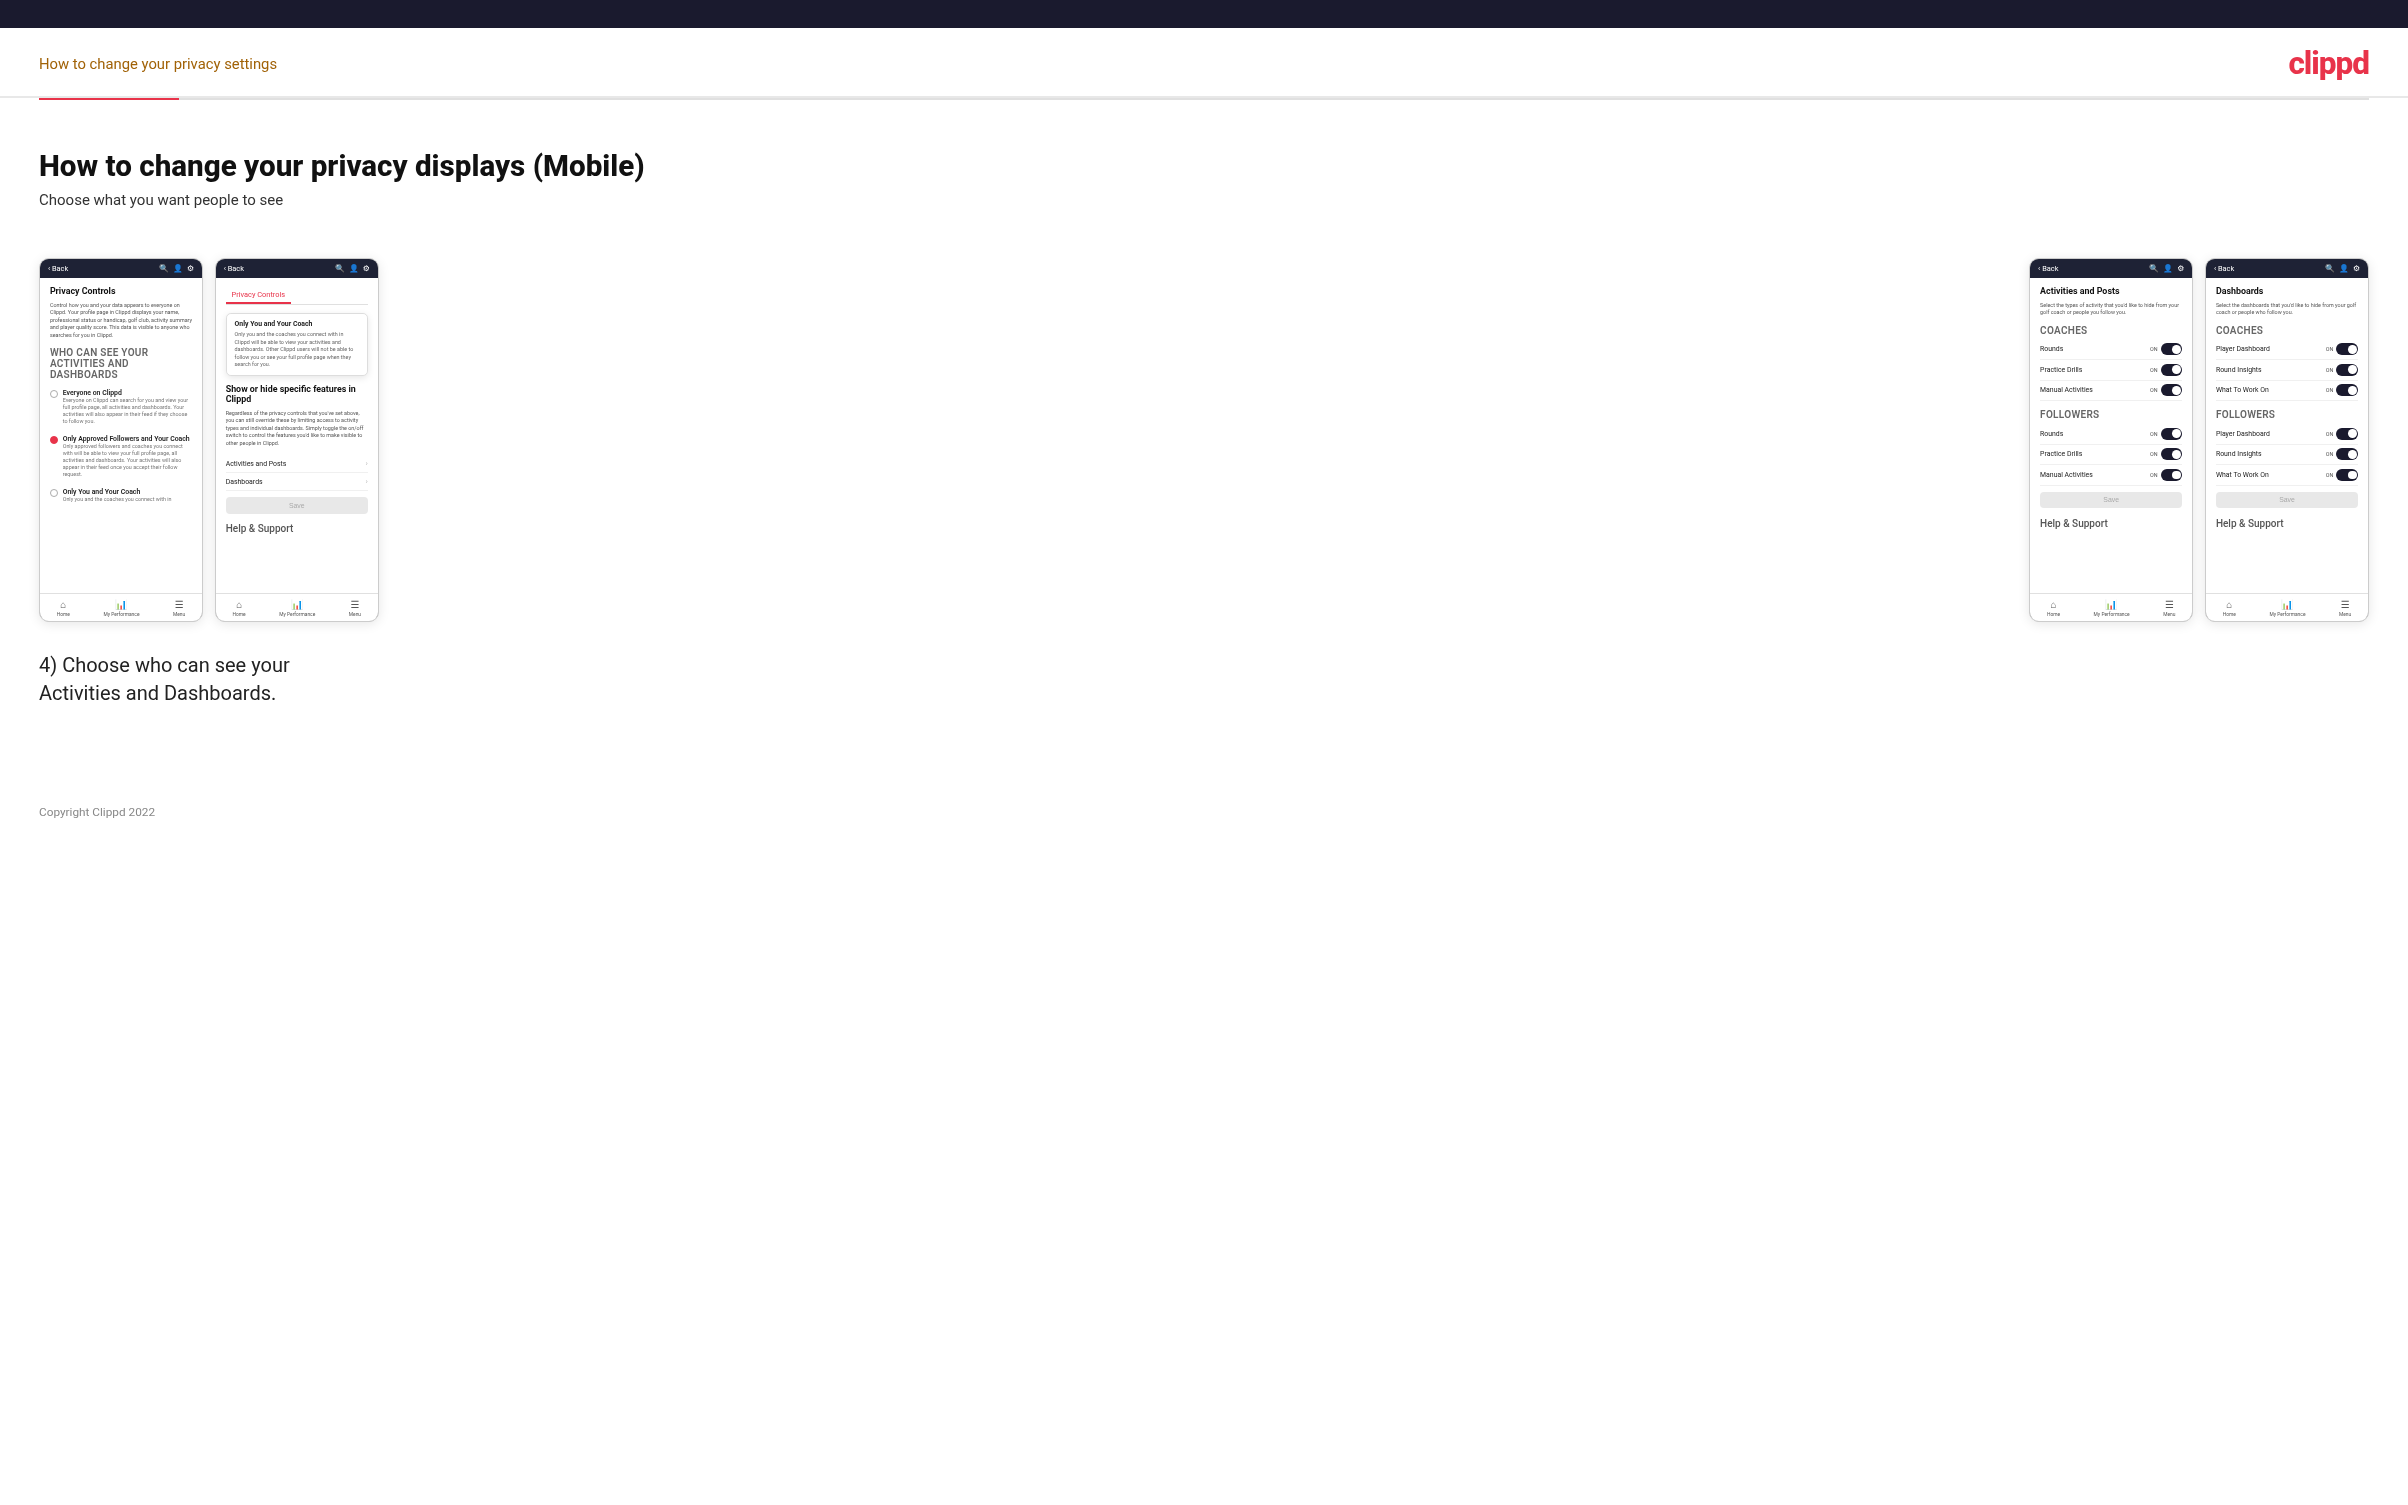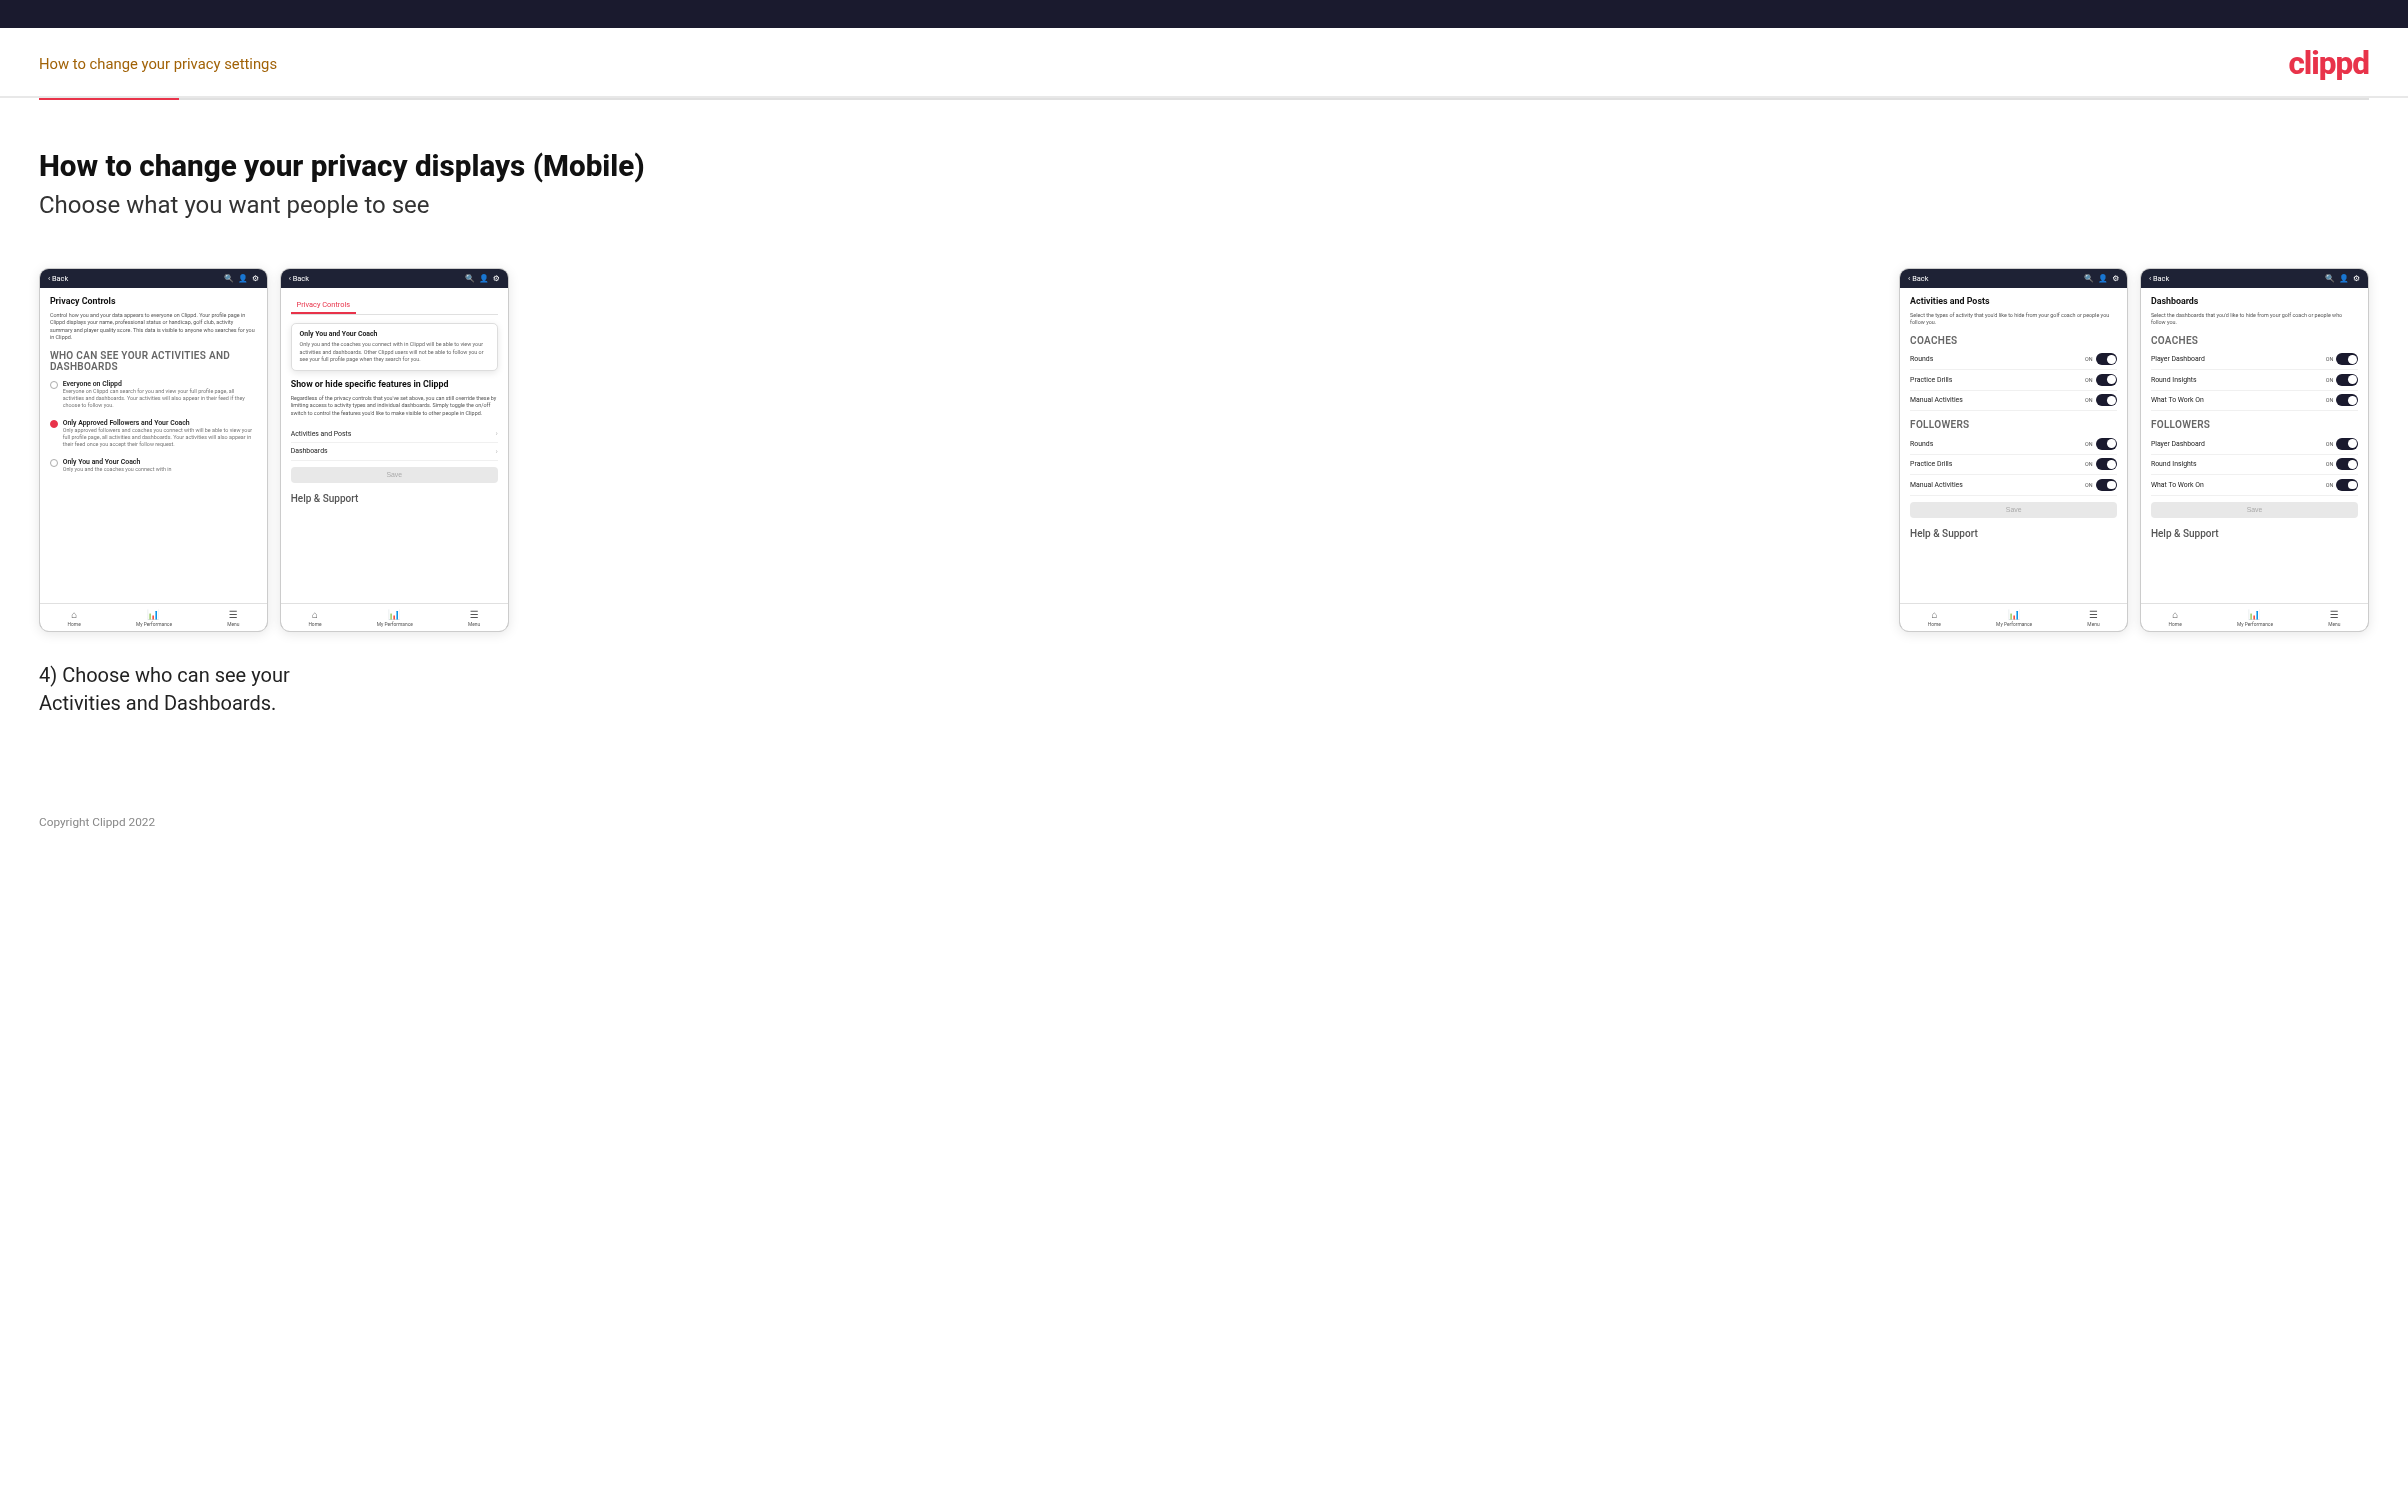--- a/index.html
+++ b/index.html
@@ -41,21 +41,21 @@
     .main {
       padding: 49px 39px 59px 39px;
     }
     .page-heading {
       font-size: 29.6px;
       font-weight: 800;
       color: #111;
       margin-bottom: 7.9px;
     }
     .page-subheading {
-      font-size: 24px;
+      font-size: 15px;
       color: #333;
       font-weight: 400;
       margin-bottom: 49px;
     }
 
     
     .screenshots-row {
       display: flex;
       gap: 0;
       justify-content: space-between;
@@ -74,21 +74,21 @@
       margin-top: 29.6px;
       font-size: 19.7px;
       font-weight: 400;
       color: #222;
       max-width: 414px;
       line-height: 1.4;
     }
 
     
     .phone {
-      width: 229px;
+      width: 164px;
       background: #a3a3a3;
       border: 1.5px solid #ccc;
       border-radius: 9.9px;
       overflow: hidden;
       box-shadow: 0 2px 11.8px rgba(0,0,0,0.10);
       font-size: 6.9px;
     }
 
     .phone-topbar {
       background: #1e2235;

